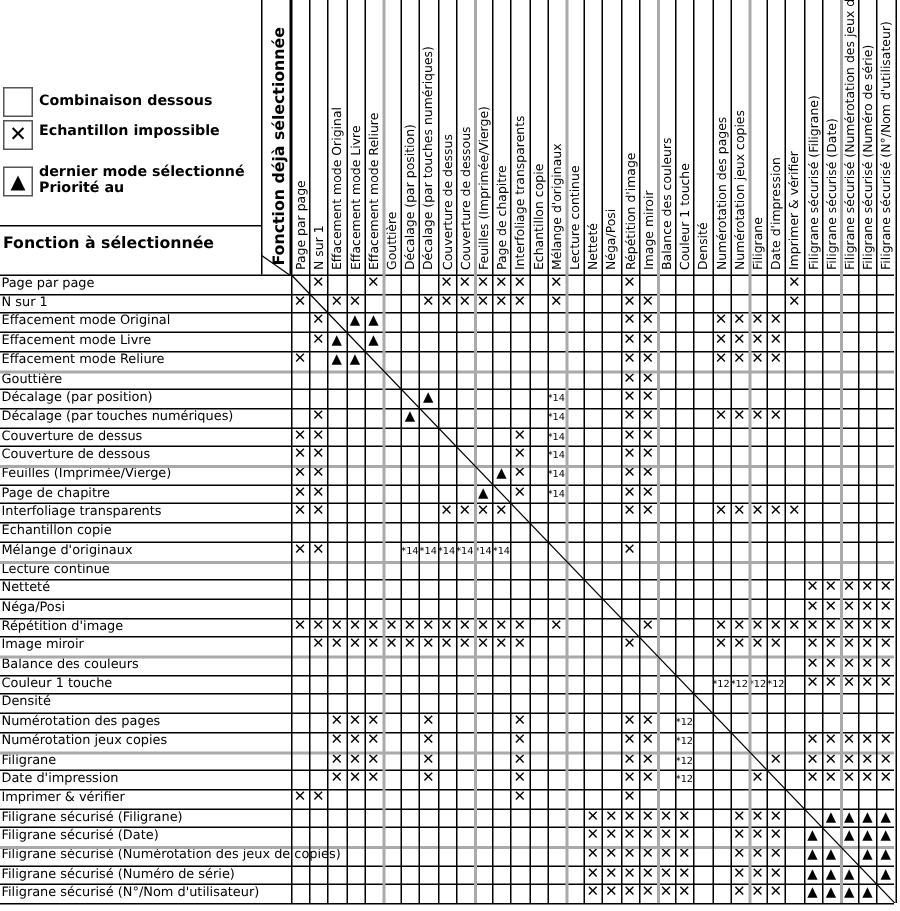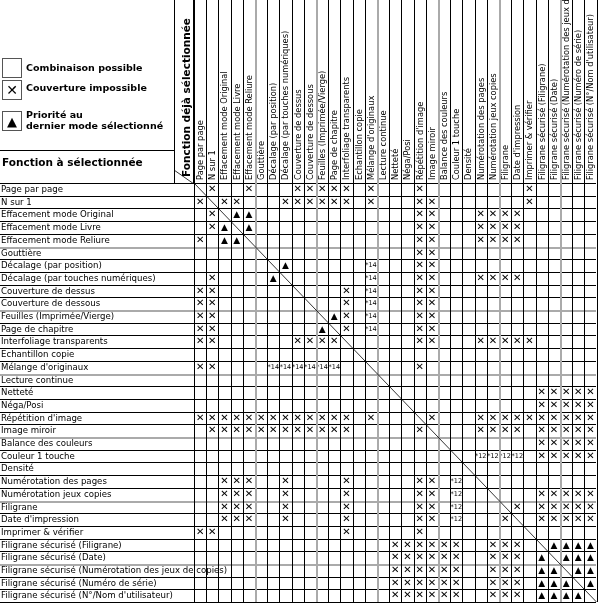--- a/index.html
+++ b/index.html
@@ -27,31 +27,31 @@
   .vline{position:absolute;top:0;width:1px;background:#000;}
   .vline.g{background:#aaa;width:2px;}
   svg.diag{position:absolute;left:0;top:0;pointer-events:none;}
 </style>
 </head>
 <body>
 
 <div class="legend">
   <div class="legend-item" style="top:0">
     <div class="legend-box"></div>
-    <div class="legend-text" style="top:4px">Combinaison possible</div>
+    <div class="legend-text" style="top:4px">Combinaison dessous</div>
   </div>
   <div class="legend-item" style="top:22px">
     <div class="legend-box" style="text-align:center;font-size:14px;line-height:19px;">✕</div>
-    <div class="legend-text" style="top:2px">Couverture impossible</div>
+    <div class="legend-text" style="top:2px">Echantillon impossible</div>
   </div>
   <div class="legend-item" style="top:53px">
     <div class="legend-box" style="text-align:center;font-size:13px;line-height:19px;">▲</div>
     <div class="legend-text" style="top:-2px">
+      <div>dernier mode sélectionné</div>
       <div>Priorité au</div>
-      <div>dernier mode sélectionné</div>
     </div>
   </div>
 </div>
 
 <div class="hdr-corner">
 </div>
 <div class="hdr-select">Fonction à sélectionnée</div>
 <div class="hdr-already">
   <span>Fonction déjà sélectionnée</span>
 </div>

